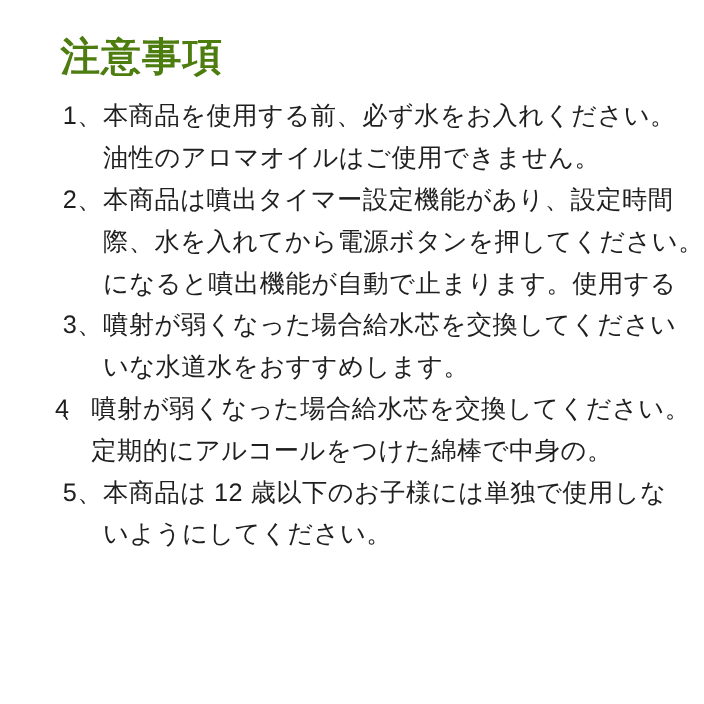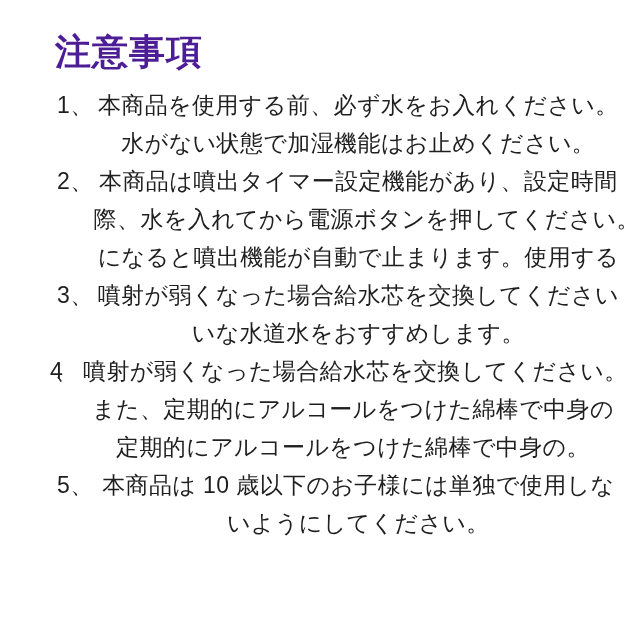--- a/index.html
+++ b/index.html
@@ -21,21 +21,21 @@
     background: #ffffff;
   }
   .title {
     position: absolute;
     left: 55px;
     top: 30px;
     margin: 0;
     font-size: 36px;
     line-height: 44px;
     font-weight: 700;
-    color: #4c1d95;
+    color: #4d7c0f;
     letter-spacing: 1px;
     white-space: nowrap;
   }
   .list {
     position: absolute;
     left: 57px;
     top: 86px;
     width: 566px;
     margin: 0;
     padding: 0;
@@ -52,21 +52,20 @@
     line-height: 38px;
     white-space: nowrap;
   }
   .lines {
     flex: 1;
     min-width: 0;
   }
   .line {
     line-height: 38px;
     white-space: nowrap;
-    text-align: center;
   }
   
   .item.tight .num {
     flex: 0 0 33px;
     margin-left: -7px;
     letter-spacing: -0.35em;
   }
 </style>
 </head>
 <body>
@@ -74,21 +73,21 @@
 <div class="page">
 
   <h1 class="title">注意事項</h1>
 
   <ol class="list">
 
     <li class="item">
       <span class="num">1、</span>
       <div class="lines">
         <div class="line">本商品を使用する前、必ず水をお入れください。</div>
-        <div class="line">水がない状態で加湿機能はお止めください。</div>
+        <div class="line">油性のアロマオイルはご使用できません。</div>
       </div>
     </li>
 
     <li class="item">
       <span class="num">2、</span>
       <div class="lines">
         <div class="line">本商品は噴出タイマー設定機能があり、設定時間</div>
         <div class="line">際、水を入れてから電源ボタンを押してください。</div>
         <div class="line">になると噴出機能が自動で止まります。使用する</div>
       </div>
@@ -99,27 +98,26 @@
       <div class="lines">
         <div class="line">噴射が弱くなった場合給水芯を交換してください</div>
         <div class="line">いな水道水をおすすめします。</div>
       </div>
     </li>
 
     <li class="item tight">
       <span class="num">4、</span>
       <div class="lines">
         <div class="line">噴射が弱くなった場合給水芯を交換してください。</div>
-        <div class="line">また、定期的にアルコールをつけた綿棒で中身の</div>
         <div class="line">定期的にアルコールをつけた綿棒で中身の。</div>
       </div>
     </li>
 
     <li class="item">
       <span class="num">5、</span>
       <div class="lines">
-        <div class="line">本商品は 10 歳以下のお子様には単独で使用しな</div>
+        <div class="line">本商品は 12 歳以下のお子様には単独で使用しな</div>
         <div class="line">いようにしてください。</div>
       </div>
     </li>
 
   </ol>
 </div>
 
 </body></html>

